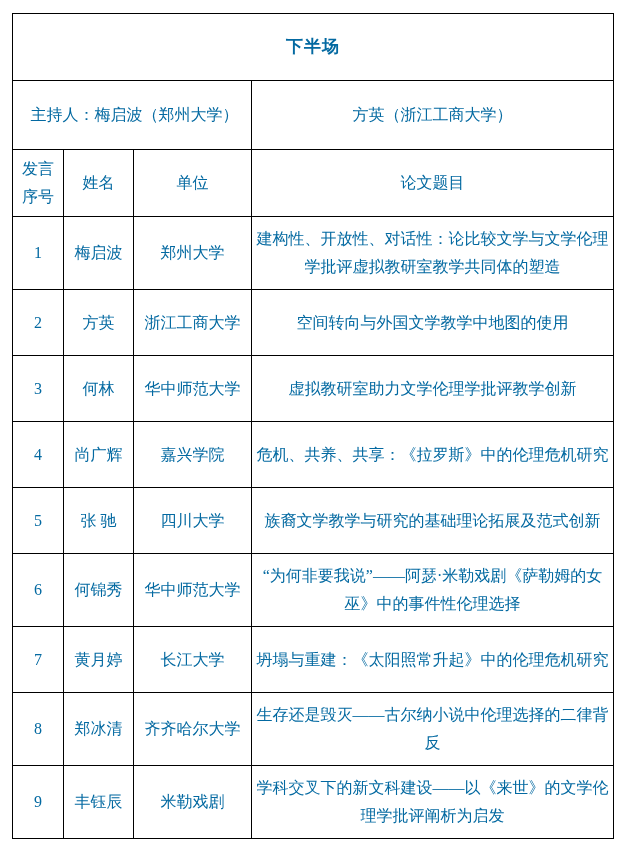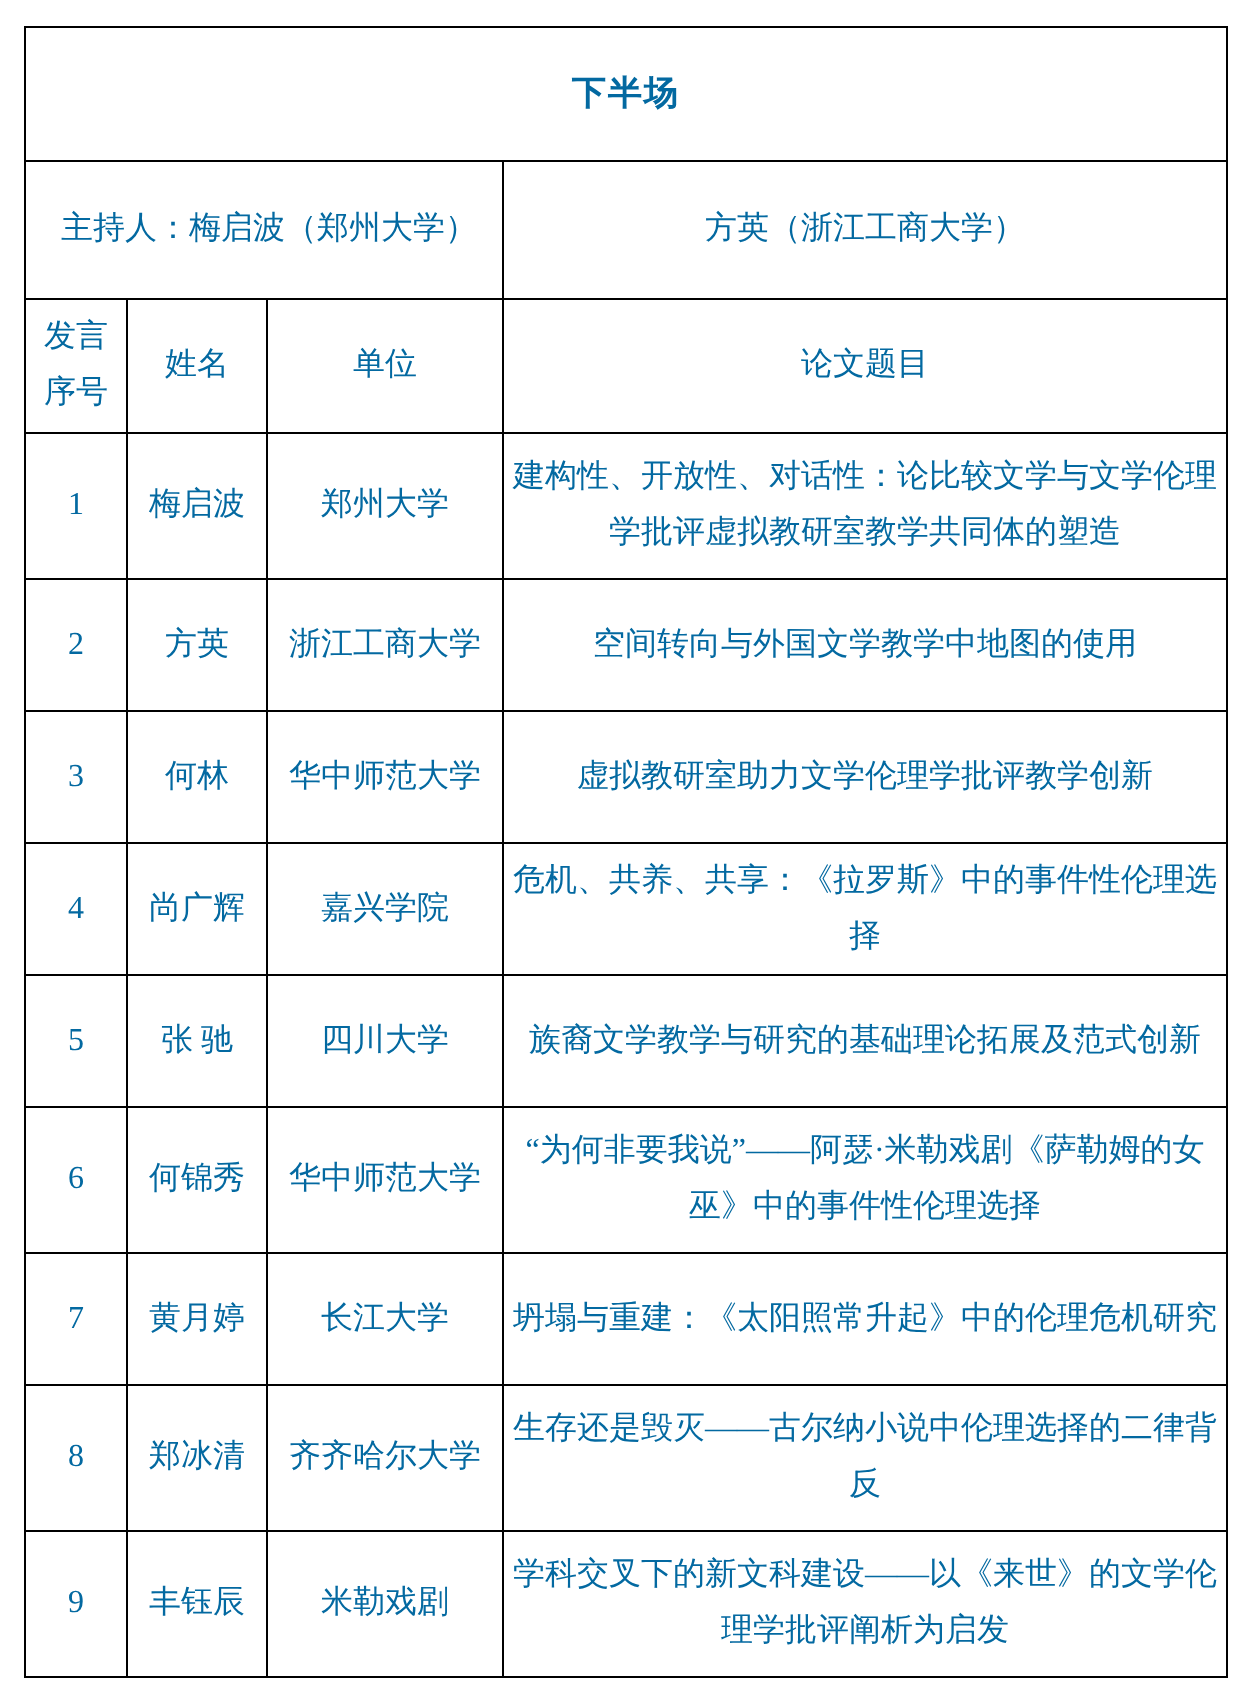--- a/index.html
+++ b/index.html
@@ -108,21 +108,21 @@
       <tr class="data-row h1">
         <td class="cell-no">3</td>
         <td>何林</td>
         <td>华中师范大学</td>
         <td class="cell-paper-title">虚拟教研室助力文学伦理学批评教学创新</td>
       </tr>
       <tr class="data-row h1">
         <td class="cell-no">4</td>
         <td>尚广辉</td>
         <td>嘉兴学院</td>
-        <td class="cell-paper-title">危机、共养、共享：《拉罗斯》中的事件性伦理选择</td>
+        <td class="cell-paper-title">危机、共养、共享：《拉罗斯》中的伦理危机研究</td>
       </tr>
       <tr class="data-row h1">
         <td class="cell-no">5</td>
         <td>张 驰</td>
         <td>四川大学</td>
         <td class="cell-paper-title">族裔文学教学与研究的基础理论拓展及范式创新</td>
       </tr>
       <tr class="data-row h2">
         <td class="cell-no">6</td>
         <td>何锦秀</td>

